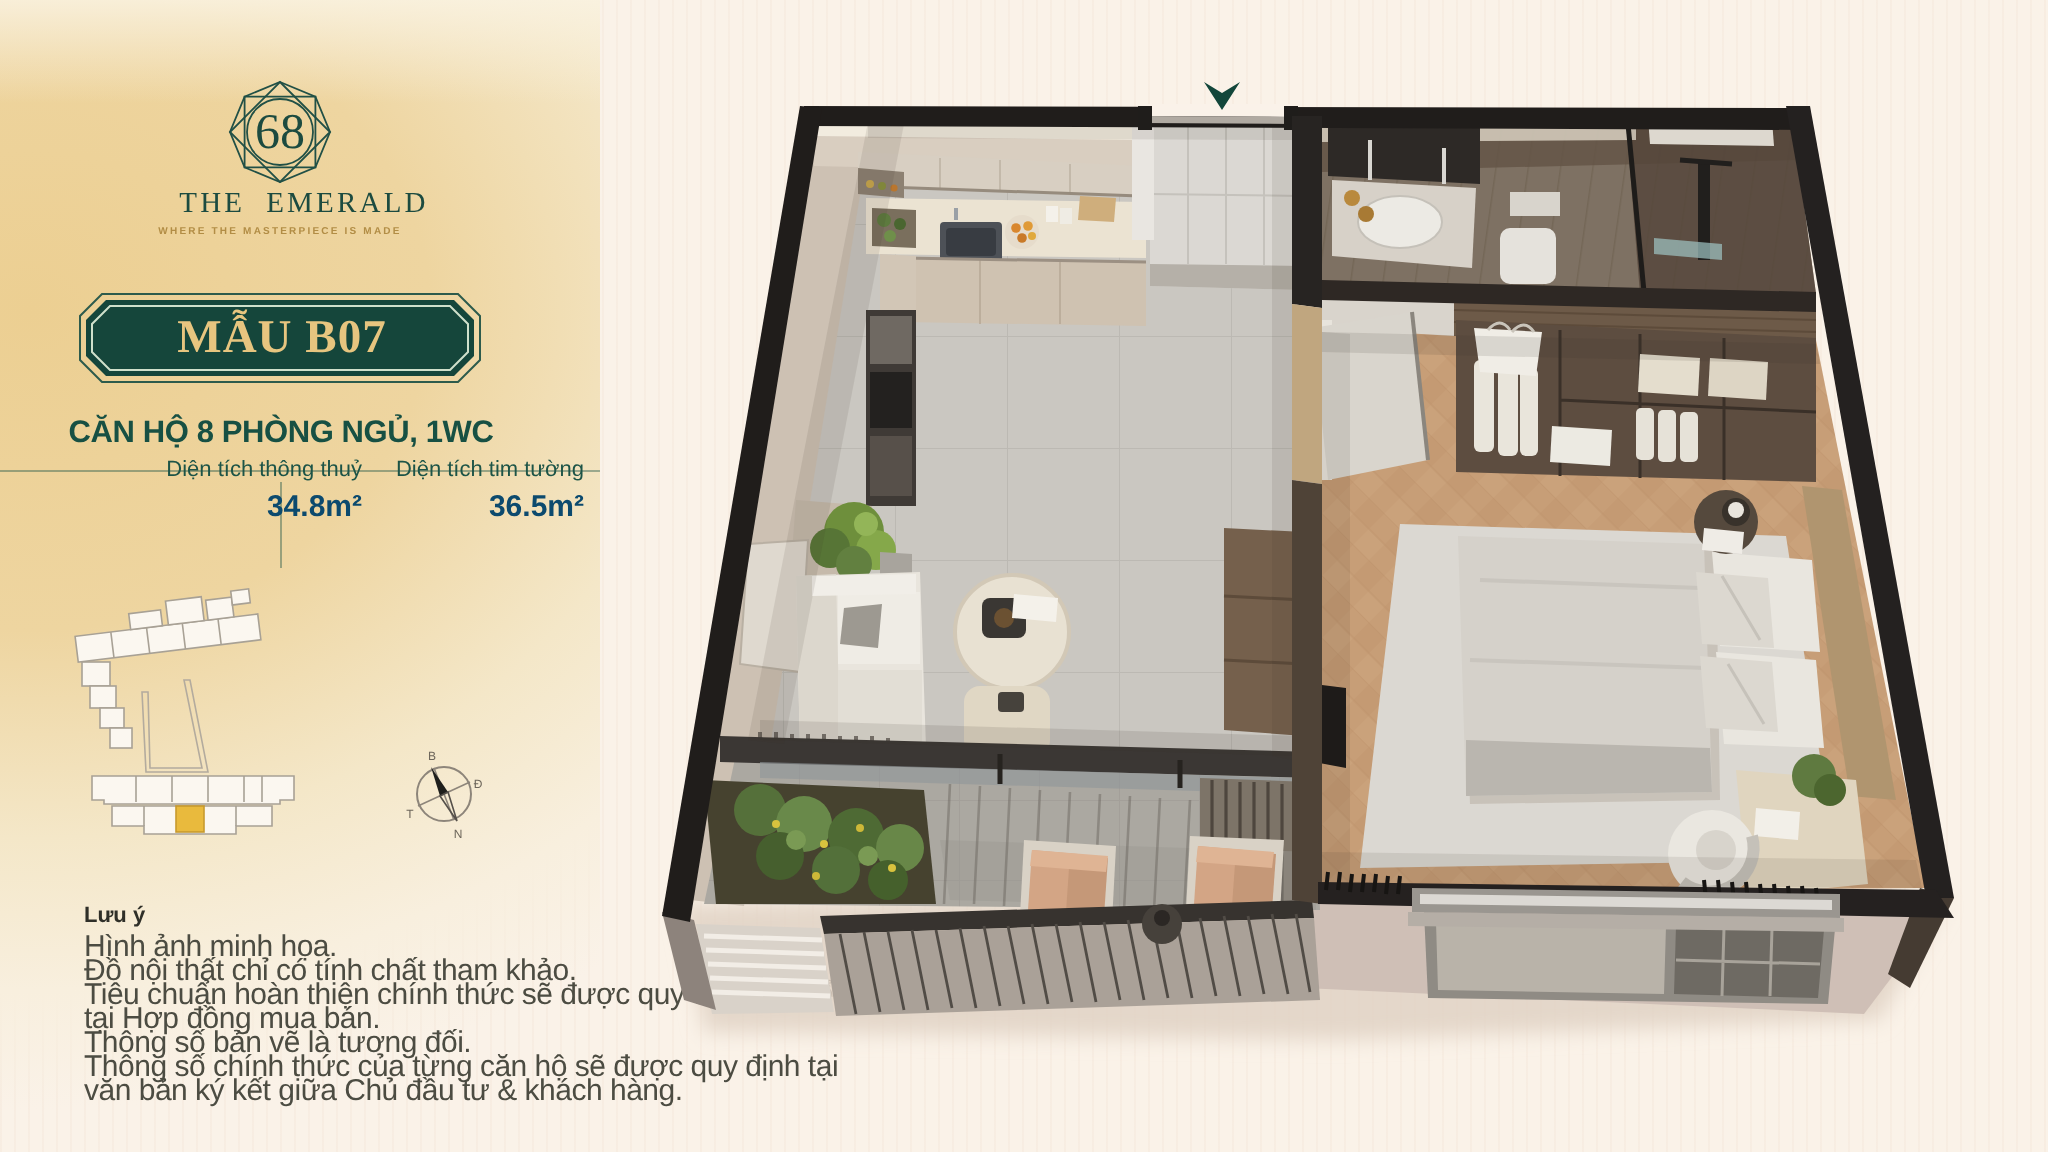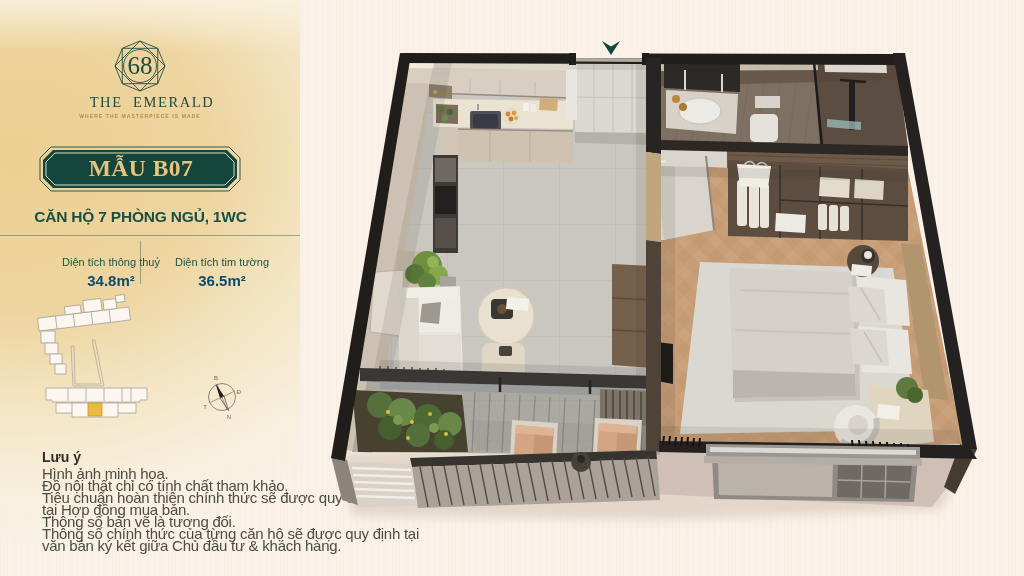--- a/index.html
+++ b/index.html
@@ -15,25 +15,25 @@
     font-family:"Liberation Serif",serif;font-size:14.5px;letter-spacing:1.6px;
     color:#1c4b40;padding-left:12px;}
   .tagline{position:absolute;left:0;top:113px;width:280px;text-align:center;
     font-size:5px;letter-spacing:1.1px;color:#b28d45;font-weight:bold;}
   .unittype{position:absolute;left:0;top:208px;width:281px;text-align:center;
     font-size:15.5px;font-weight:bold;color:#175043;letter-spacing:-0.2px;}
   .hline{position:absolute;left:0;top:235px;width:300px;height:1px;
     background:rgba(23,80,67,0.4);}
   .vline{position:absolute;left:140px;top:241px;width:1px;height:43px;
     background:rgba(23,80,67,0.4);}
-  .cell{position:absolute;top:256px;width:140px;text-align:center;color:#1d5447;}
+  .cell{position:absolute;top:229px;width:140px;text-align:right;color:#1d5447;}
   .cell .lab{font-size:11px;}
   .cell .val{font-size:15px;font-weight:bold;margin-top:4px;color:#0c4a6e;}
   .notes{position:absolute;left:42px;top:448px;width:215px;color:#4c4c42;}
-  .notes b{font-size:14px;color:#2f2f28;}
+  .notes b{font-size:11px;color:#2f2f28;}
   .notes div{font-size:15px;line-height:12px;margin-top:2px;letter-spacing:-0.25px;}
 </style>
 </head>
 <body>
 
 <div class="page"></div>
 
 <div class="bgpattern"></div>
 
 <div class="sidebar"></div>
@@ -62,21 +62,21 @@
 
   <polygon points="51,147 229,147 240,158 240,180 229,191 51,191 40,180 40,158" fill="none" stroke="#2d5b4c" stroke-width="1"></polygon>
 
   <polygon points="53,150 227,150 237,160 237,178 227,188 53,188 43,178 43,160" fill="#15463b"></polygon>
 
   <polygon points="55,153 225,153 234,162 234,176 225,185 55,185 46,176 46,162" fill="none" stroke="#cfe0cb" stroke-width="1"></polygon>
 
   <text x="141" y="176" text-anchor="middle" font-family="Liberation Serif,serif" font-size="23.5" font-weight="bold" fill="#e7c57f" letter-spacing="0.5">MẪU B07</text>
 </svg>
 
-<div class="unittype">CĂN HỘ 7 PHÒNG NGỦ, 1WC</div>
+<div class="unittype">CĂN HỘ 8 PHÒNG NGỦ, 1WC</div>
 
 <div class="hline"></div>
 
 <div class="vline"></div>
 
 <div class="cell" style="left:41px;">
     <div class="lab">Diện tích thông thuỷ</div>
     <div class="val">34.8m²</div>
   </div>
 

